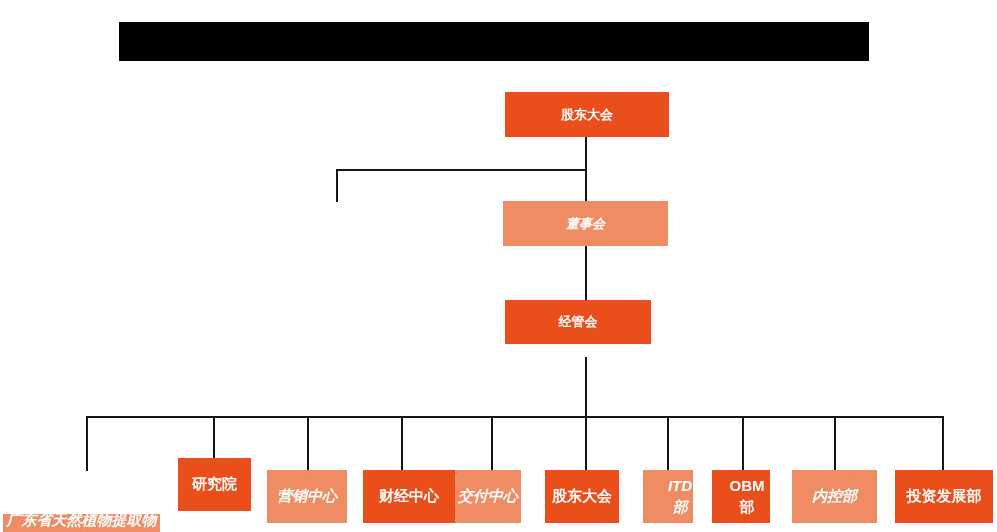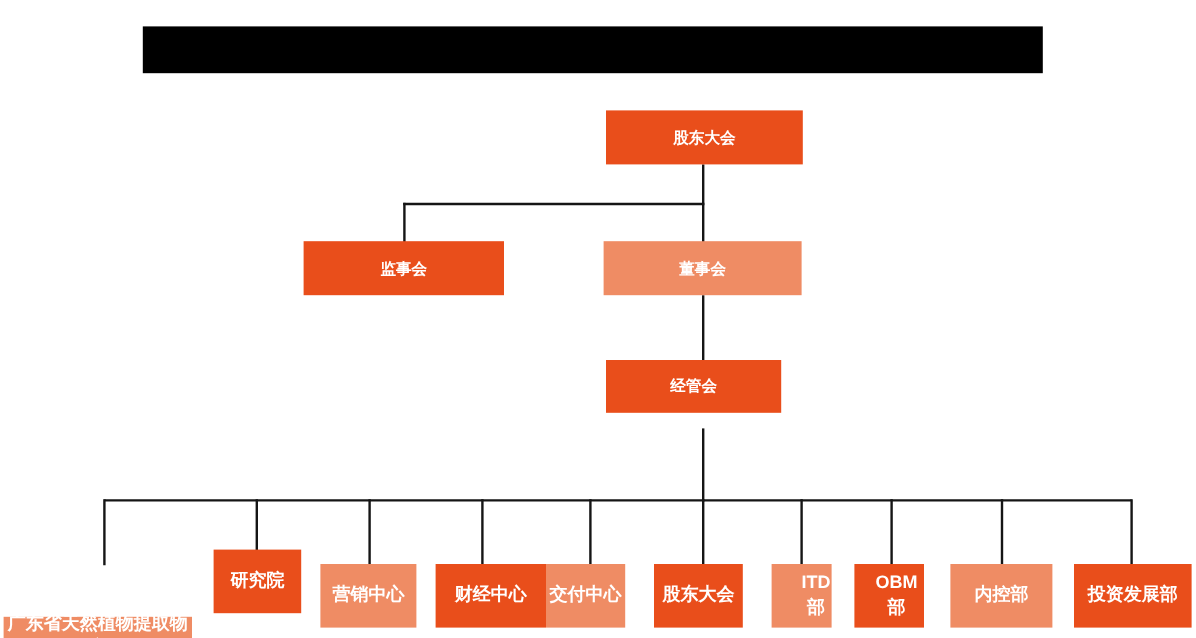--- a/index.html
+++ b/index.html
@@ -47,21 +47,21 @@
     align-items: center;
     justify-content: center;
     text-align: center;
     color: var(--text);
     font-weight: bold;
     font-size: 13px;
     line-height: 1.35;
     white-space: pre-line;
   }
   .node.dark  { background: var(--primary); }
-  .node.light { background: var(--secondary); }
+  .node.light { background: var(--secondary); font-style: italic; }
   .node.small-text { font-size: 12px; margin-top: 44px; }
   .node.dept { font-size: 15px; }
 </style>
 </head>
 <body>
 
 <div class="canvas">
 
   <div class="redacted-bar"></div>
 
@@ -86,21 +86,20 @@
     <line x1="492" y1="416" x2="492" y2="471"></line>
     <line x1="586" y1="416" x2="586" y2="471"></line>
     <line x1="668" y1="416" x2="668" y2="471"></line>
     <line x1="743" y1="416" x2="743" y2="471"></line>
     <line x1="835" y1="416" x2="835" y2="471"></line>
     <line x1="943" y1="416" x2="943" y2="471"></line>
   </svg>
 
   <div class="node dark" style="left:505px; top:92px; width:164px; height:45px;">股东大会</div>
 
-  <div class="node dark" style="left:253px; top:201px; width:167px; height:45px;">监事会</div>
 
   <div class="node light" style="left:503px; top:201px; width:165px; height:45px;">董事会</div>
 
   <div class="node dark" style="left:505px; top:300px; width:146px; height:44px;">经管会</div>
 
   <div class="node light dept small-text" style="left:3px; top:470px; width:157px; height:53px;">广东省天然植物提取物应
 用工程技术研究中心</div>
 
   <div class="node dark dept" style="left:178px; top:458px; width:73px; height:53px;">研究院</div>
 

